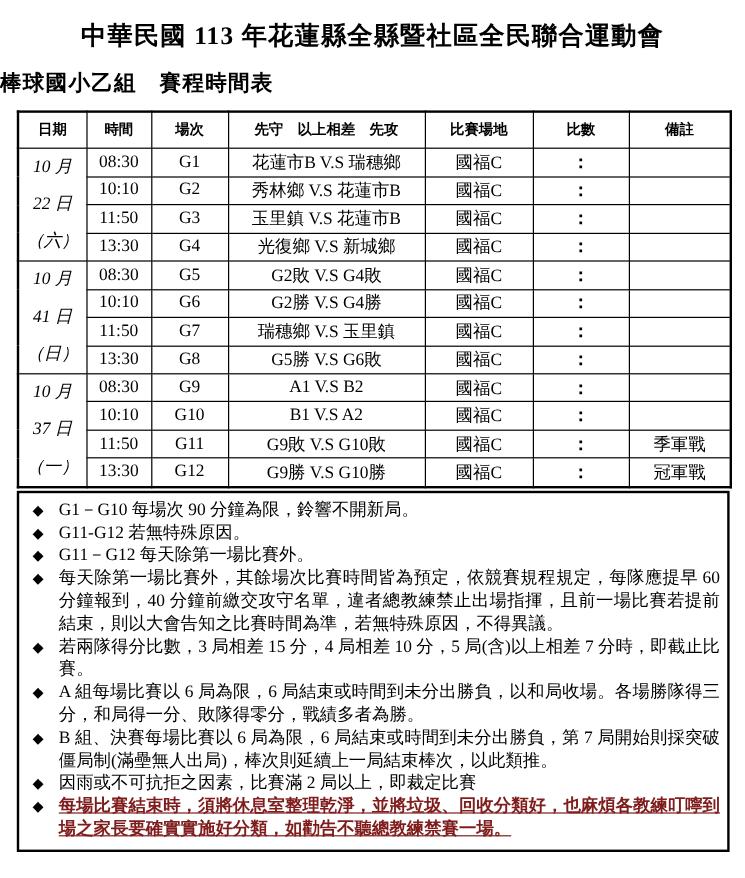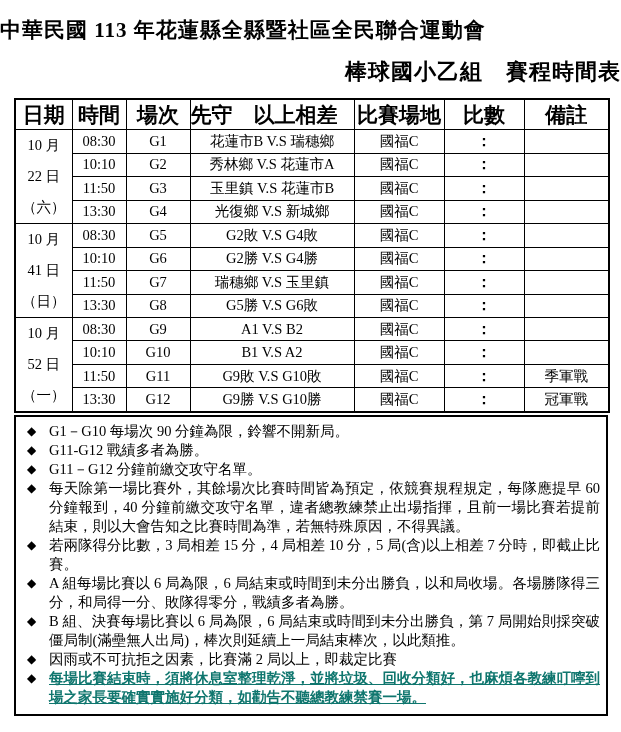--- a/index.html
+++ b/index.html
@@ -5,56 +5,57 @@
   html,body{margin:0;padding:0;background:#ffffff;}
   body{
     width:621px;height:732px;
     font-family:"Liberation Serif","DejaVu Serif",serif;
     color:#000;
     overflow:hidden;
   }
   .page{width:621px;}
   .title{
     margin-top:16px;
+    text-align:center;
     font-size:21px;
     font-weight:bold;
     letter-spacing:1px;
   }
   .subtitle{
     margin-top:13px;
-    text-align:right;
-    font-size:22px;
+    text-align:left;
+    font-size:18px;
     font-weight:bold;
     letter-spacing:1px;
   }
   table.schedule{
     border-collapse:collapse;
     table-layout:fixed;
     margin:11px 0 0 14px;
     width:594px;
     border:2px solid #000;
   }
   .schedule th,.schedule td{
     border:1px solid #000;
     text-align:center;
     vertical-align:middle;
     padding:0;
     overflow:hidden;
     white-space:nowrap;
   }
   .schedule th{
     font-weight:bold;
-    font-size:21px;
+    font-size:12px;
     height:29px;
   }
   .schedule td{
     font-size:14.5px;
     height:22px;
   }
-  td.datecell{vertical-align:middle;}
+  td.datecell{vertical-align:middle;font-style:italic;}
   .date-line{line-height:31px;font-size:14.5px;}
   td.score{font-weight:bold;font-size:15px;}
   .notes{
     border:2px solid #000;
     margin:2px 13px 0 14px;
     padding:5px 6px 7px 6px;
   }
   .note{display:flex;align-items:flex-start;}
   .bullet{
     flex:0 0 27px;
@@ -63,21 +64,21 @@
     font-size:12px;
     line-height:19px;
   }
   .note-text{
     flex:1;
     font-size:14.5px;
     line-height:19px;
     text-align:justify;
   }
   .note.red .note-text{
-    color:#0f766e;
+    color:#7f1d1d;
     font-weight:bold;
     text-decoration:underline;
   }
   .note.red .bullet{color:#000;}
 </style>
 </head>
 <body>
 
 <div class="page">
 
@@ -116,21 +117,21 @@
         <td>08:30</td>
         <td>G1</td>
         <td>花蓮市B V.S 瑞穗鄉</td>
         <td>國福C</td>
         <td class="score">：</td>
         <td></td>
       </tr>
       <tr>
         <td>10:10</td>
         <td>G2</td>
-        <td>秀林鄉 V.S 花蓮市A</td>
+        <td>秀林鄉 V.S 花蓮市B</td>
         <td>國福C</td>
         <td class="score">：</td>
         <td></td>
       </tr>
       <tr>
         <td>11:50</td>
         <td>G3</td>
         <td>玉里鎮 V.S 花蓮市B</td>
         <td>國福C</td>
         <td class="score">：</td>
@@ -179,21 +180,21 @@
         <td>G8</td>
         <td>G5勝 V.S G6敗</td>
         <td>國福C</td>
         <td class="score">：</td>
         <td></td>
       </tr>
 
       <tr>
         <td class="datecell" rowspan="4">
           <div class="date-line">10 月</div>
-          <div class="date-line">52 日</div>
+          <div class="date-line">37 日</div>
           <div class="date-line">（一）</div>
         </td>
         <td>08:30</td>
         <td>G9</td>
         <td>A1 V.S B2</td>
         <td>國福C</td>
         <td class="score">：</td>
         <td></td>
       </tr>
       <tr>
@@ -223,25 +224,25 @@
     </tbody>
   </table>
 
   <div class="notes">
     <div class="note">
       <span class="bullet">◆</span>
       <span class="note-text">G1－G10 每場次 90 分鐘為限，鈴響不開新局。</span>
     </div>
     <div class="note">
       <span class="bullet">◆</span>
-      <span class="note-text">G11-G12 戰績多者為勝。</span>
-    </div>
-    <div class="note">
-      <span class="bullet">◆</span>
-      <span class="note-text">G11－G12 分鐘前繳交攻守名單。</span>
+      <span class="note-text">G11-G12 若無特殊原因。</span>
+    </div>
+    <div class="note">
+      <span class="bullet">◆</span>
+      <span class="note-text">G11－G12 每天除第一場比賽外。</span>
     </div>
     <div class="note">
       <span class="bullet">◆</span>
       <span class="note-text">每天除第一場比賽外，其餘場次比賽時間皆為預定，依競賽規程規定，每隊應提早 60 分鐘報到，40 分鐘前繳交攻守名單，違者總教練禁止出場指揮，且前一場比賽若提前結束，則以大會告知之比賽時間為準，若無特殊原因，不得異議。</span>
     </div>
     <div class="note">
       <span class="bullet">◆</span>
       <span class="note-text">若兩隊得分比數，3 局相差 15 分，4 局相差 10 分，5 局(含)以上相差 7 分時，即截止比賽。</span>
     </div>
     <div class="note">

